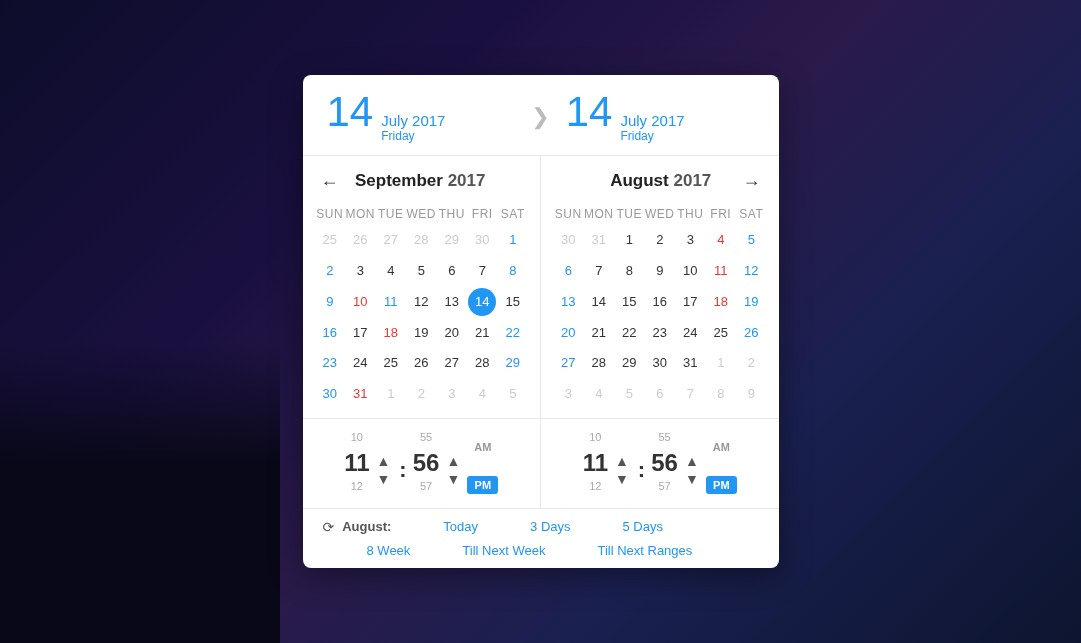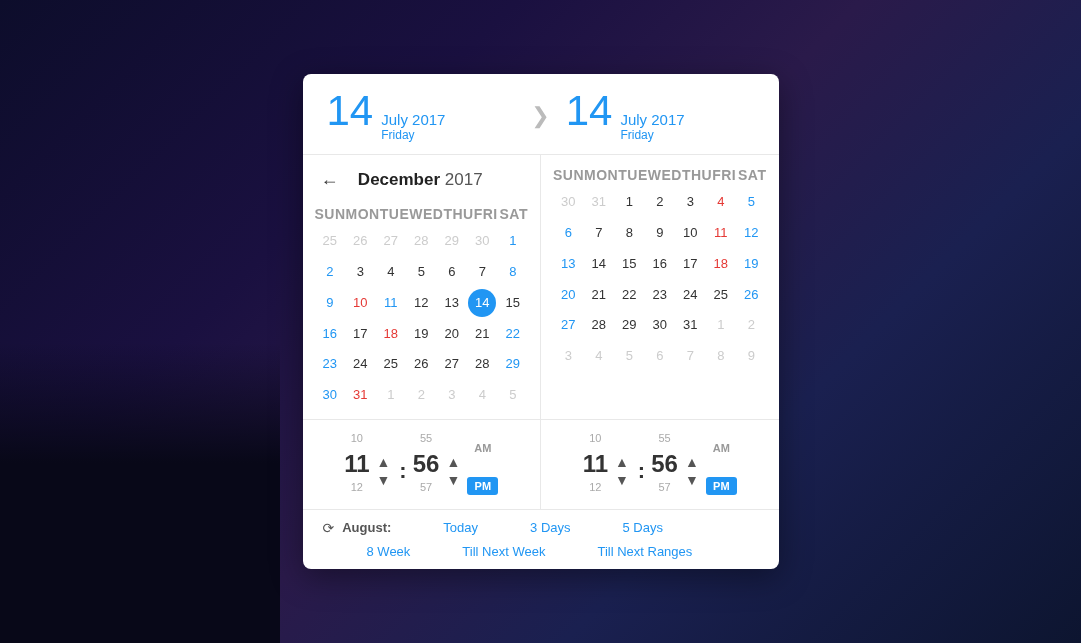--- a/index.html
+++ b/index.html
@@ -106,34 +106,34 @@
       color: #333;
       padding: 2px 6px;
       font-weight: bold;
     }
     .cal-title {
       font-size: 17px;
       font-weight: 700;
       color: #222;
     }
     .cal-title span {
-      font-weight: 400;
+      font-weight: 700;
       color: #555;
     }
     .cal-grid {
       display: grid;
       grid-template-columns: repeat(7, 1fr);
       gap: 0;
     }
     .cal-dow {
-      text-align: left;
-      font-size: 14px;
+      text-align: center;
+      font-size: 12px;
       color: #999;
       padding: 4px 0;
-      font-weight: 700;
+      font-weight: 400;
       letter-spacing: 0.5px;
     }
     .cal-cell {
       text-align: center;
       font-size: 13px;
       padding: 5px 2px;
       cursor: pointer;
       border-radius: 50%;
       color: #333;
       line-height: 1.6;
@@ -291,21 +291,21 @@
       </div>
     </div>
   </div>
 
   <div class="calendars">
 
     <div class="cal-month">
       <div class="cal-nav">
         <button class="cal-nav-btn">←</button>
         <div class="cal-title">
-          <strong>December</strong>
+          <strong>September</strong>
           <span>2017</span>
         </div>
         <div style="width:32px"></div>
       </div>
       <div class="cal-grid" id="july-dow">
           <div class="cal-dow">SUN</div>
           <div class="cal-dow">MON</div>
           <div class="cal-dow">TUE</div>
           <div class="cal-dow">WED</div>
           <div class="cal-dow">THU</div>
@@ -436,20 +436,28 @@
           <div class="cal-cell-wrap">
             <div class="cal-cell other-month">4</div>
           </div>
           <div class="cal-cell-wrap">
             <div class="cal-cell other-month">5</div>
           </div>
         </div>
     </div>
 
     <div class="cal-month">
+      <div class="cal-nav">
+        <div style="width:32px"></div>
+        <div class="cal-title">
+          <strong>August</strong>
+          <span>2017</span>
+        </div>
+        <button class="cal-nav-btn">→</button>
+      </div>
       <div class="cal-grid" id="august-dow">
           <div class="cal-dow">SUN</div>
           <div class="cal-dow">MON</div>
           <div class="cal-dow">TUE</div>
           <div class="cal-dow">WED</div>
           <div class="cal-dow">THU</div>
           <div class="cal-dow">FRI</div>
           <div class="cal-dow">SAT</div>
         </div>
       <div class="cal-grid" id="august-cells">

